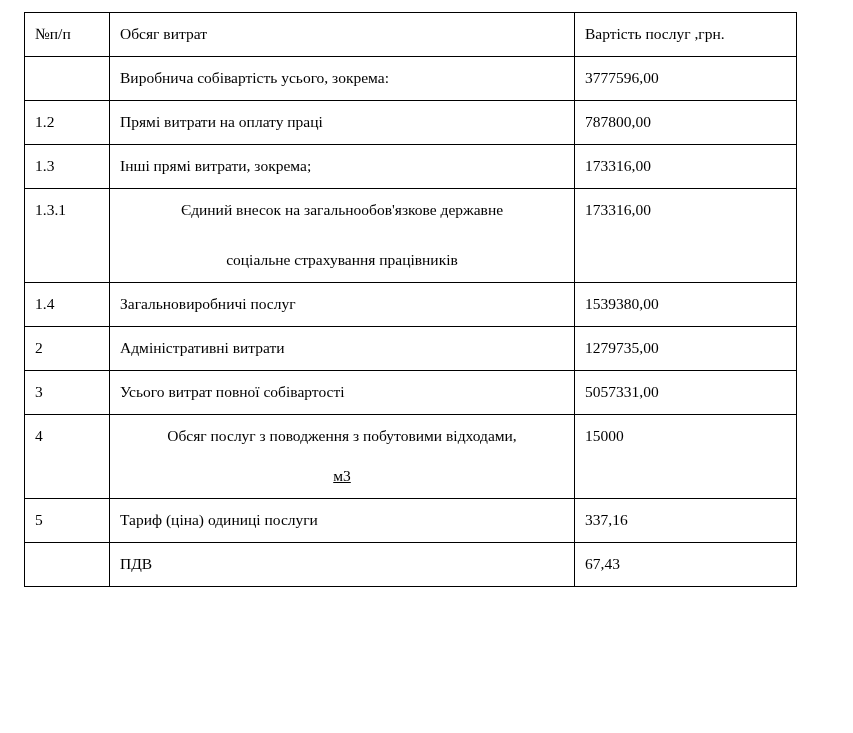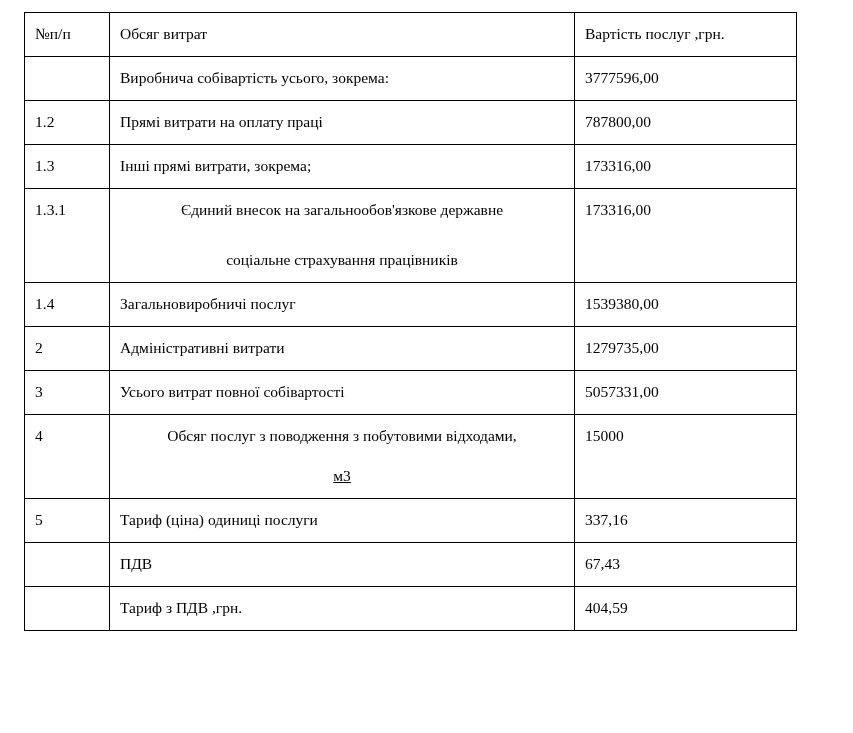--- a/index.html
+++ b/index.html
@@ -149,20 +149,15 @@
         <td class="item">Тариф (ціна) одиниці послуги</td>
         <td class="value bold">337,16</td>
       </tr>
 
       <tr>
         <td class="num"></td>
         <td class="item">ПДВ</td>
         <td class="value bold">67,43</td>
       </tr>
 
-      <tr>
-        <td class="num"></td>
-        <td class="item">Тариф з ПДВ ,грн.</td>
-        <td class="value bold">404,59</td>
-      </tr>
     </tbody>
   </table>
 </div>
 
 </body></html>

